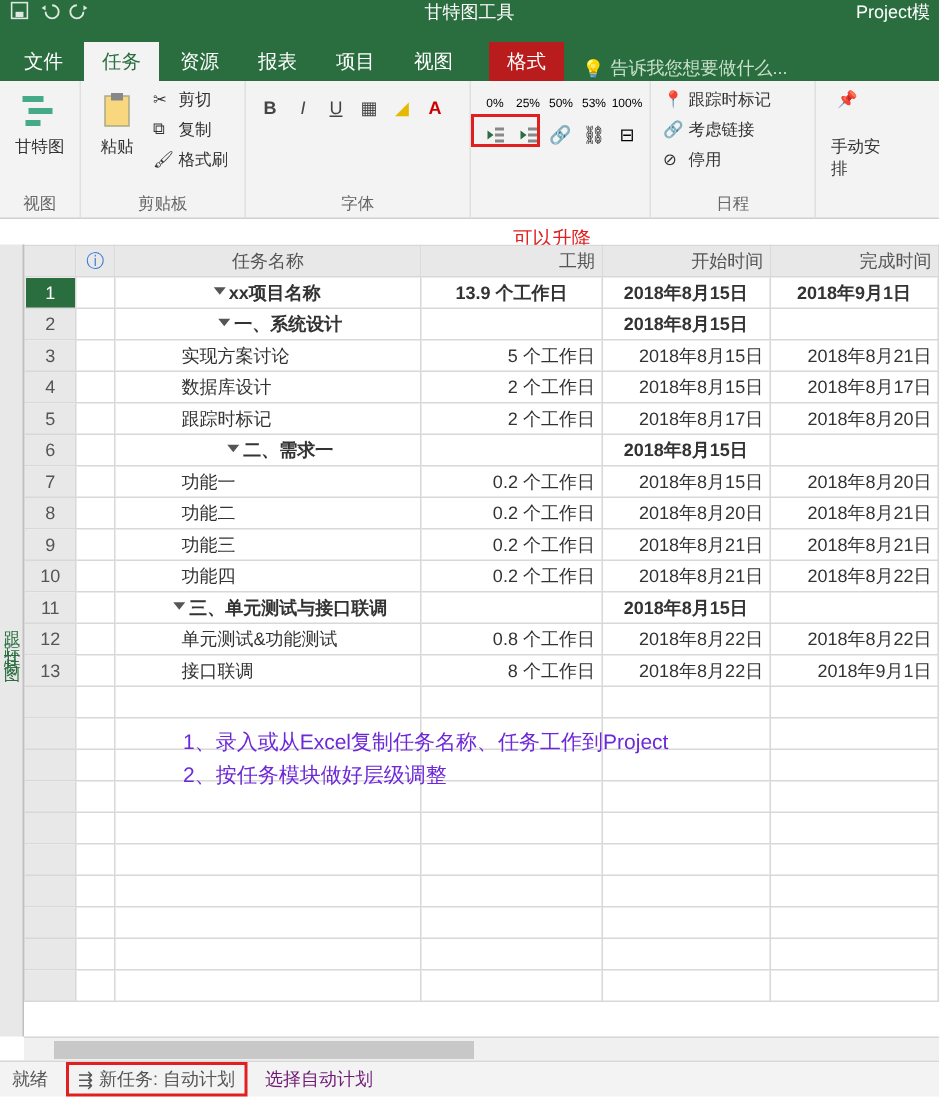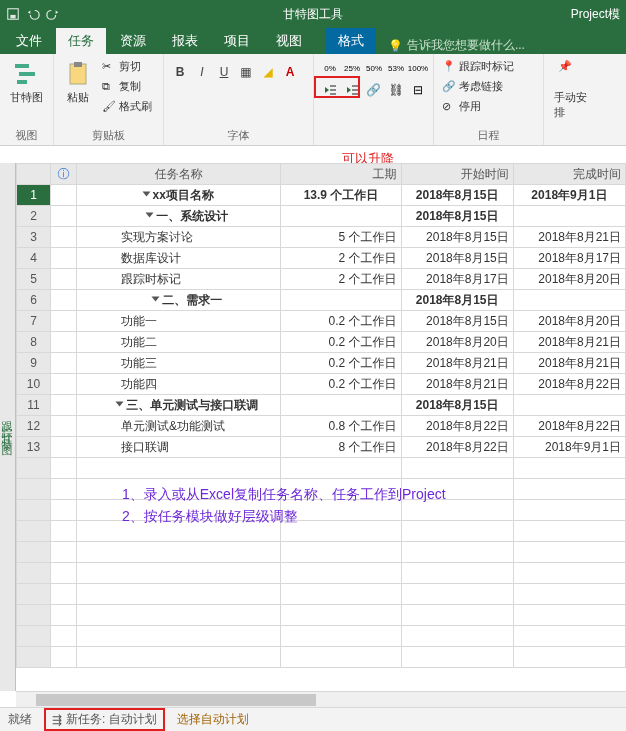--- a/index.html
+++ b/index.html
@@ -1,27 +1,27 @@
 <!DOCTYPE html>
 <html><head>
 <meta charset="utf-8">
 <style>
 * { box-sizing: border-box; margin: 0; padding: 0; font-family: "Microsoft YaHei", sans-serif; }
 body { width: 626px; height: 731px; background: #fff; overflow: hidden; font-size: 12px; }
 
-.titlebar { height: 28px; background: #2a6e3f; color: #fff; display: flex; align-items: center; padding: 0 6px; position: relative; }
+.titlebar { height: 28px; background: #2a6e3f; color: #fff; display: flex; align-items: flex-start; padding: 0 6px; position: relative; }
 .titlebar .qat { display: flex; gap: 6px; align-items: center; }
 .titlebar .qat-icon { width: 14px; height: 14px; opacity: .85; }
 .titlebar .center-label { position: absolute; left: 50%; transform: translateX(-50%); font-size: 12px; }
 .titlebar .right-label { position: absolute; right: 6px; font-size: 12px; }
 
 .ribbon-tabs { height: 26px; background: #2a6e3f; display: flex; align-items: flex-end; padding-left: 4px; gap: 2px; }
 .ribbon-tab { color: #fff; font-size: 13px; padding: 4px 12px; cursor: pointer; }
 .ribbon-tab.active { background: #f3f3f3; color: #2a6e3f; }
-.ribbon-tab.format { background: #0369a1; color: #fff; margin-left: 10px; }
+.ribbon-tab.format { background: #b91c1c; color: #fff; margin-left: 10px; }
 .ribbon-tell { color: #c8e0cc; font-size: 12px; padding: 0 10px; display: flex; align-items: center; gap: 4px; }
 
 .ribbon { height: 92px; background: #f3f3f3; border-bottom: 1px solid #d0d0d0; display: flex; position: relative; }
 .group { border-right: 1px solid #e0e0e0; padding: 4px 6px 2px; display: flex; flex-direction: column; justify-content: space-between; }
 .group-label { text-align: center; color: #666; font-size: 11px; padding-top: 2px; }
 .group-body { display: flex; gap: 4px; align-items: flex-start; }
 
 .big-btn { display: flex; flex-direction: column; align-items: center; gap: 2px; padding: 2px 4px; cursor: pointer; font-size: 11px; color: #333; }
 .big-btn .ic { width: 28px; height: 28px; }
 
@@ -446,14 +446,14 @@
 <div class="hscroll">
     <div class="thumb"></div>
   </div>
 
 <div class="statusbar">
   <span>就绪</span>
   <span class="status-btn" style="border:2px solid #e02020;padding:1px 6px">
     <span>⇶</span>
     <span>新任务: 自动计划</span>
   </span>
-  <span style="color:#a16207">选择自动计划</span>
+  <span style="color:#701a75">选择自动计划</span>
 </div>
 
 </body></html>

